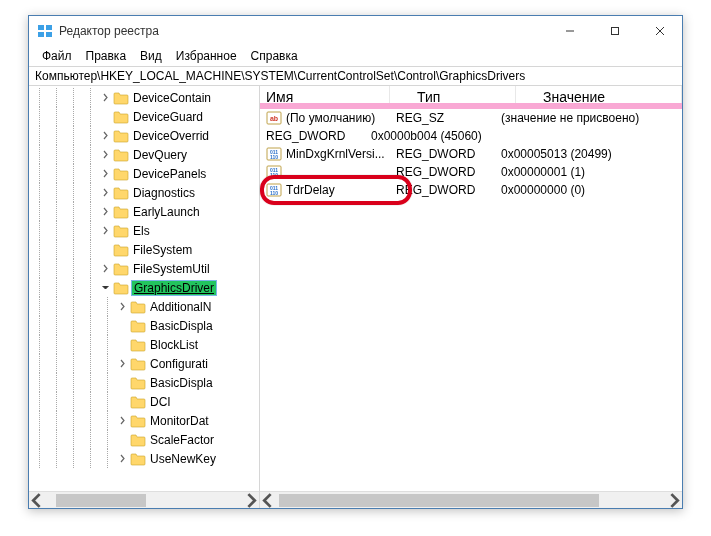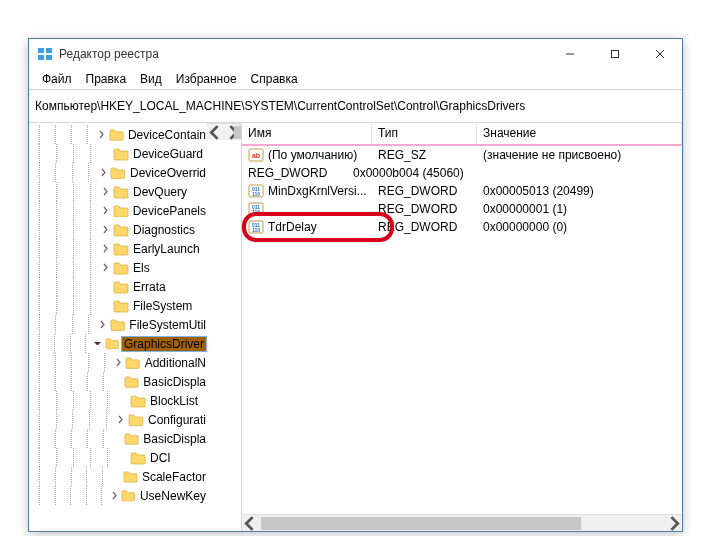--- a/index.html
+++ b/index.html
@@ -7,21 +7,21 @@
     font-family: "Segoe UI", Tahoma, sans-serif;
     font-size: 12px;
     background: #fff;
     width: 711px;
     height: 536px;
     overflow: hidden;
   }
   .window {
     position: absolute;
     left: 28px;
-    top: 38px;
+    top: 15px;
     width: 655px;
     height: 494px;
     background: #fff;
     border: 1px solid #4a7db0;
     box-shadow: 0 2px 10px rgba(0,0,0,0.25);
     display: flex;
     flex-direction: column;
   }
   
   .titlebar {
@@ -56,44 +56,44 @@
     height: 20px;
     display: flex;
     align-items: center;
     padding: 0 6px;
     font-size: 12px;
     gap: 0;
   }
   .menubar span { padding: 2px 7px; }
   
   .addressbar {
-    height: 34px;
+    height: 20px;
     border-top: 1px solid #d6d6d6;
     border-bottom: 1px solid #d6d6d6;
     display: flex;
     align-items: center;
     padding: 0 6px;
     font-size: 12px;
     white-space: nowrap;
     overflow: hidden;
   }
   
   .body {
     flex: 1;
     display: flex;
     overflow: hidden;
   }
   
   .tree-panel {
-    width: 213px;
+    width: 231px;
     border-right: 1px solid #d6d6d6;
     position: relative;
     overflow: hidden;
     display: flex;
-    flex-direction: row;
+    flex-direction: column;
     background: #fff;
   }
   .tree-content {
     flex: 1;
     overflow: hidden;
     padding-top: 2px;
   }
   .tree-row {
     display: flex;
     align-items: center;
@@ -127,24 +127,25 @@
   }
   .expander svg { width: 9px; height: 9px; }
   .folder-icon {
     width: 16px;
     height: 14px;
     margin: 0 3px 0 1px;
     display: inline-flex;
     align-items: center;
   }
   .tree-label.selected {
-    background:#a16207;
+    background:#22c55e;
     border:1px solid #7ab6e8;
     padding: 0 2px;
     margin-left:-1px;
+    text-decoration:underline;
   }
   .tree-label { padding: 0 1px; }
 
   
   .hscroll {
     height: 17px;
     background: #f0f0f0;
     border-top: 1px solid #dedede;
     display: flex;
     align-items: center;
@@ -162,22 +163,23 @@
 
   
   .list-panel {
     flex: 1;
     display: flex;
     flex-direction: column;
   }
   .list-header {
     height: 23px;
     display: flex;
-    border-bottom: 2px solid #f9a8d4;
-    font-size: 12px;
+    border-bottom: 6px solid #f9a8d4;
+    font-size: 14px;
+    gap: 21px;
   }
   .list-header .col {
     padding: 3px 6px;
     border-right: 1px solid #e8e8e8;
   }
   .col-name { width: 130px; }
   .col-type { width: 105px; }
   .col-value { flex: 1; }
   .list-body { flex:1; position:relative; }
   .list-row {
@@ -389,160 +391,165 @@
             <span class="indent-guide"></span>
             <span class="indent-guide"></span>
             <span class="indent-guide"></span>
             <span class="indent-guide"></span>
             <span class="expander"></span>
             <span class="folder-icon">
               <svg viewBox="0 0 16 14">
                 <path d="M1 3 L1 12 Q1 13 2 13 L14 13 Q15 13 15 12 L15 5 Q15 4 14 4 L7 4 L6 2 L2 2 Q1 2 1 3 Z" fill="#ffd76b" stroke="#c9a227" stroke-width="0.6"></path>
               </svg>
             </span>
-            <span class="tree-label">Errata</span>
-          </div>
-          <div class="tree-row">
+            <span class="tree-label">FileSystem</span>
+          </div>
+          <div class="tree-row">
+            <span class="indent-guide"></span>
+            <span class="indent-guide"></span>
+            <span class="indent-guide"></span>
+            <span class="indent-guide"></span>
+            <span class="expander">
+              <svg viewBox="0 0 9 9">
+                <path d="M3 1 L6 4.5 L3 8" fill="none" stroke="#666" stroke-width="1.2"></path>
+              </svg>
+            </span>
+            <span class="folder-icon">
+              <svg viewBox="0 0 16 14">
+                <path d="M1 3 L1 12 Q1 13 2 13 L14 13 Q15 13 15 12 L15 5 Q15 4 14 4 L7 4 L6 2 L2 2 Q1 2 1 3 Z" fill="#ffd76b" stroke="#c9a227" stroke-width="0.6"></path>
+              </svg>
+            </span>
+            <span class="tree-label">FileSystemUtil</span>
+          </div>
+          <div class="tree-row">
+            <span class="indent-guide"></span>
+            <span class="indent-guide"></span>
+            <span class="indent-guide"></span>
+            <span class="indent-guide"></span>
+            <span class="expander">
+              <svg viewBox="0 0 9 9">
+                <path d="M1.5 3 L4.5 6 L7.5 3" fill="#333" stroke="#333" stroke-width="1"></path>
+              </svg>
+            </span>
+            <span class="folder-icon">
+              <svg viewBox="0 0 16 14">
+                <path d="M1 3 L1 12 Q1 13 2 13 L14 13 Q15 13 15 12 L15 5 Q15 4 14 4 L7 4 L6 2 L2 2 Q1 2 1 3 Z" fill="#ffd76b" stroke="#c9a227" stroke-width="0.6"></path>
+              </svg>
+            </span>
+            <span class="tree-label selected">GraphicsDriver</span>
+          </div>
+          <div class="tree-row">
+            <span class="indent-guide"></span>
+            <span class="indent-guide"></span>
+            <span class="indent-guide"></span>
+            <span class="indent-guide"></span>
+            <span class="indent-guide"></span>
+            <span class="expander">
+              <svg viewBox="0 0 9 9">
+                <path d="M3 1 L6 4.5 L3 8" fill="none" stroke="#666" stroke-width="1.2"></path>
+              </svg>
+            </span>
+            <span class="folder-icon">
+              <svg viewBox="0 0 16 14">
+                <path d="M1 3 L1 12 Q1 13 2 13 L14 13 Q15 13 15 12 L15 5 Q15 4 14 4 L7 4 L6 2 L2 2 Q1 2 1 3 Z" fill="#ffd76b" stroke="#c9a227" stroke-width="0.6"></path>
+              </svg>
+            </span>
+            <span class="tree-label">AdditionalN</span>
+          </div>
+          <div class="tree-row">
+            <span class="indent-guide"></span>
             <span class="indent-guide"></span>
             <span class="indent-guide"></span>
             <span class="indent-guide"></span>
             <span class="indent-guide"></span>
             <span class="expander"></span>
             <span class="folder-icon">
               <svg viewBox="0 0 16 14">
                 <path d="M1 3 L1 12 Q1 13 2 13 L14 13 Q15 13 15 12 L15 5 Q15 4 14 4 L7 4 L6 2 L2 2 Q1 2 1 3 Z" fill="#ffd76b" stroke="#c9a227" stroke-width="0.6"></path>
               </svg>
             </span>
-            <span class="tree-label">FileSystem</span>
-          </div>
-          <div class="tree-row">
-            <span class="indent-guide"></span>
-            <span class="indent-guide"></span>
-            <span class="indent-guide"></span>
-            <span class="indent-guide"></span>
-            <span class="expander">
-              <svg viewBox="0 0 9 9">
-                <path d="M3 1 L6 4.5 L3 8" fill="none" stroke="#666" stroke-width="1.2"></path>
-              </svg>
-            </span>
-            <span class="folder-icon">
-              <svg viewBox="0 0 16 14">
-                <path d="M1 3 L1 12 Q1 13 2 13 L14 13 Q15 13 15 12 L15 5 Q15 4 14 4 L7 4 L6 2 L2 2 Q1 2 1 3 Z" fill="#ffd76b" stroke="#c9a227" stroke-width="0.6"></path>
-              </svg>
-            </span>
-            <span class="tree-label">FileSystemUtil</span>
-          </div>
-          <div class="tree-row">
-            <span class="indent-guide"></span>
-            <span class="indent-guide"></span>
-            <span class="indent-guide"></span>
-            <span class="indent-guide"></span>
-            <span class="expander">
-              <svg viewBox="0 0 9 9">
-                <path d="M1.5 3 L4.5 6 L7.5 3" fill="#333" stroke="#333" stroke-width="1"></path>
-              </svg>
-            </span>
-            <span class="folder-icon">
-              <svg viewBox="0 0 16 14">
-                <path d="M1 3 L1 12 Q1 13 2 13 L14 13 Q15 13 15 12 L15 5 Q15 4 14 4 L7 4 L6 2 L2 2 Q1 2 1 3 Z" fill="#ffd76b" stroke="#c9a227" stroke-width="0.6"></path>
-              </svg>
-            </span>
-            <span class="tree-label selected">GraphicsDriver</span>
-          </div>
-          <div class="tree-row">
-            <span class="indent-guide"></span>
-            <span class="indent-guide"></span>
-            <span class="indent-guide"></span>
-            <span class="indent-guide"></span>
-            <span class="indent-guide"></span>
-            <span class="expander">
-              <svg viewBox="0 0 9 9">
-                <path d="M3 1 L6 4.5 L3 8" fill="none" stroke="#666" stroke-width="1.2"></path>
-              </svg>
-            </span>
-            <span class="folder-icon">
-              <svg viewBox="0 0 16 14">
-                <path d="M1 3 L1 12 Q1 13 2 13 L14 13 Q15 13 15 12 L15 5 Q15 4 14 4 L7 4 L6 2 L2 2 Q1 2 1 3 Z" fill="#ffd76b" stroke="#c9a227" stroke-width="0.6"></path>
-              </svg>
-            </span>
-            <span class="tree-label">AdditionalN</span>
+            <span class="tree-label">BasicDispla</span>
           </div>
           <div class="tree-row">
             <span class="indent-guide"></span>
             <span class="indent-guide"></span>
             <span class="indent-guide"></span>
             <span class="indent-guide"></span>
             <span class="indent-guide"></span>
             <span class="expander"></span>
             <span class="folder-icon">
               <svg viewBox="0 0 16 14">
                 <path d="M1 3 L1 12 Q1 13 2 13 L14 13 Q15 13 15 12 L15 5 Q15 4 14 4 L7 4 L6 2 L2 2 Q1 2 1 3 Z" fill="#ffd76b" stroke="#c9a227" stroke-width="0.6"></path>
               </svg>
             </span>
+            <span class="tree-label">BlockList</span>
+          </div>
+          <div class="tree-row">
+            <span class="indent-guide"></span>
+            <span class="indent-guide"></span>
+            <span class="indent-guide"></span>
+            <span class="indent-guide"></span>
+            <span class="indent-guide"></span>
+            <span class="expander">
+              <svg viewBox="0 0 9 9">
+                <path d="M3 1 L6 4.5 L3 8" fill="none" stroke="#666" stroke-width="1.2"></path>
+              </svg>
+            </span>
+            <span class="folder-icon">
+              <svg viewBox="0 0 16 14">
+                <path d="M1 3 L1 12 Q1 13 2 13 L14 13 Q15 13 15 12 L15 5 Q15 4 14 4 L7 4 L6 2 L2 2 Q1 2 1 3 Z" fill="#ffd76b" stroke="#c9a227" stroke-width="0.6"></path>
+              </svg>
+            </span>
+            <span class="tree-label">Configurati</span>
+          </div>
+          <div class="tree-row">
+            <span class="indent-guide"></span>
+            <span class="indent-guide"></span>
+            <span class="indent-guide"></span>
+            <span class="indent-guide"></span>
+            <span class="indent-guide"></span>
+            <span class="expander"></span>
+            <span class="folder-icon">
+              <svg viewBox="0 0 16 14">
+                <path d="M1 3 L1 12 Q1 13 2 13 L14 13 Q15 13 15 12 L15 5 Q15 4 14 4 L7 4 L6 2 L2 2 Q1 2 1 3 Z" fill="#ffd76b" stroke="#c9a227" stroke-width="0.6"></path>
+              </svg>
+            </span>
             <span class="tree-label">BasicDispla</span>
           </div>
           <div class="tree-row">
             <span class="indent-guide"></span>
             <span class="indent-guide"></span>
             <span class="indent-guide"></span>
             <span class="indent-guide"></span>
             <span class="indent-guide"></span>
             <span class="expander"></span>
             <span class="folder-icon">
               <svg viewBox="0 0 16 14">
                 <path d="M1 3 L1 12 Q1 13 2 13 L14 13 Q15 13 15 12 L15 5 Q15 4 14 4 L7 4 L6 2 L2 2 Q1 2 1 3 Z" fill="#ffd76b" stroke="#c9a227" stroke-width="0.6"></path>
               </svg>
             </span>
-            <span class="tree-label">BlockList</span>
-          </div>
-          <div class="tree-row">
-            <span class="indent-guide"></span>
-            <span class="indent-guide"></span>
-            <span class="indent-guide"></span>
-            <span class="indent-guide"></span>
-            <span class="indent-guide"></span>
-            <span class="expander">
-              <svg viewBox="0 0 9 9">
-                <path d="M3 1 L6 4.5 L3 8" fill="none" stroke="#666" stroke-width="1.2"></path>
-              </svg>
-            </span>
-            <span class="folder-icon">
-              <svg viewBox="0 0 16 14">
-                <path d="M1 3 L1 12 Q1 13 2 13 L14 13 Q15 13 15 12 L15 5 Q15 4 14 4 L7 4 L6 2 L2 2 Q1 2 1 3 Z" fill="#ffd76b" stroke="#c9a227" stroke-width="0.6"></path>
-              </svg>
-            </span>
-            <span class="tree-label">Configurati</span>
-          </div>
-          <div class="tree-row">
-            <span class="indent-guide"></span>
-            <span class="indent-guide"></span>
-            <span class="indent-guide"></span>
-            <span class="indent-guide"></span>
-            <span class="indent-guide"></span>
-            <span class="expander"></span>
-            <span class="folder-icon">
-              <svg viewBox="0 0 16 14">
-                <path d="M1 3 L1 12 Q1 13 2 13 L14 13 Q15 13 15 12 L15 5 Q15 4 14 4 L7 4 L6 2 L2 2 Q1 2 1 3 Z" fill="#ffd76b" stroke="#c9a227" stroke-width="0.6"></path>
-              </svg>
-            </span>
-            <span class="tree-label">BasicDispla</span>
-          </div>
-          <div class="tree-row">
-            <span class="indent-guide"></span>
-            <span class="indent-guide"></span>
-            <span class="indent-guide"></span>
-            <span class="indent-guide"></span>
-            <span class="indent-guide"></span>
-            <span class="expander"></span>
-            <span class="folder-icon">
-              <svg viewBox="0 0 16 14">
-                <path d="M1 3 L1 12 Q1 13 2 13 L14 13 Q15 13 15 12 L15 5 Q15 4 14 4 L7 4 L6 2 L2 2 Q1 2 1 3 Z" fill="#ffd76b" stroke="#c9a227" stroke-width="0.6"></path>
-              </svg>
-            </span>
             <span class="tree-label">DCI</span>
+          </div>
+          <div class="tree-row">
+            <span class="indent-guide"></span>
+            <span class="indent-guide"></span>
+            <span class="indent-guide"></span>
+            <span class="indent-guide"></span>
+            <span class="indent-guide"></span>
+            <span class="expander">
+              <svg viewBox="0 0 9 9">
+                <path d="M3 1 L6 4.5 L3 8" fill="none" stroke="#666" stroke-width="1.2"></path>
+              </svg>
+            </span>
+            <span class="folder-icon">
+              <svg viewBox="0 0 16 14">
+                <path d="M1 3 L1 12 Q1 13 2 13 L14 13 Q15 13 15 12 L15 5 Q15 4 14 4 L7 4 L6 2 L2 2 Q1 2 1 3 Z" fill="#ffd76b" stroke="#c9a227" stroke-width="0.6"></path>
+              </svg>
+            </span>
+            <span class="tree-label">MonitorDat</span>
           </div>
           <div class="tree-row">
             <span class="indent-guide"></span>
             <span class="indent-guide"></span>
             <span class="indent-guide"></span>
             <span class="indent-guide"></span>
             <span class="indent-guide"></span>
             <span class="expander"></span>
             <span class="folder-icon">
               <svg viewBox="0 0 16 14">

